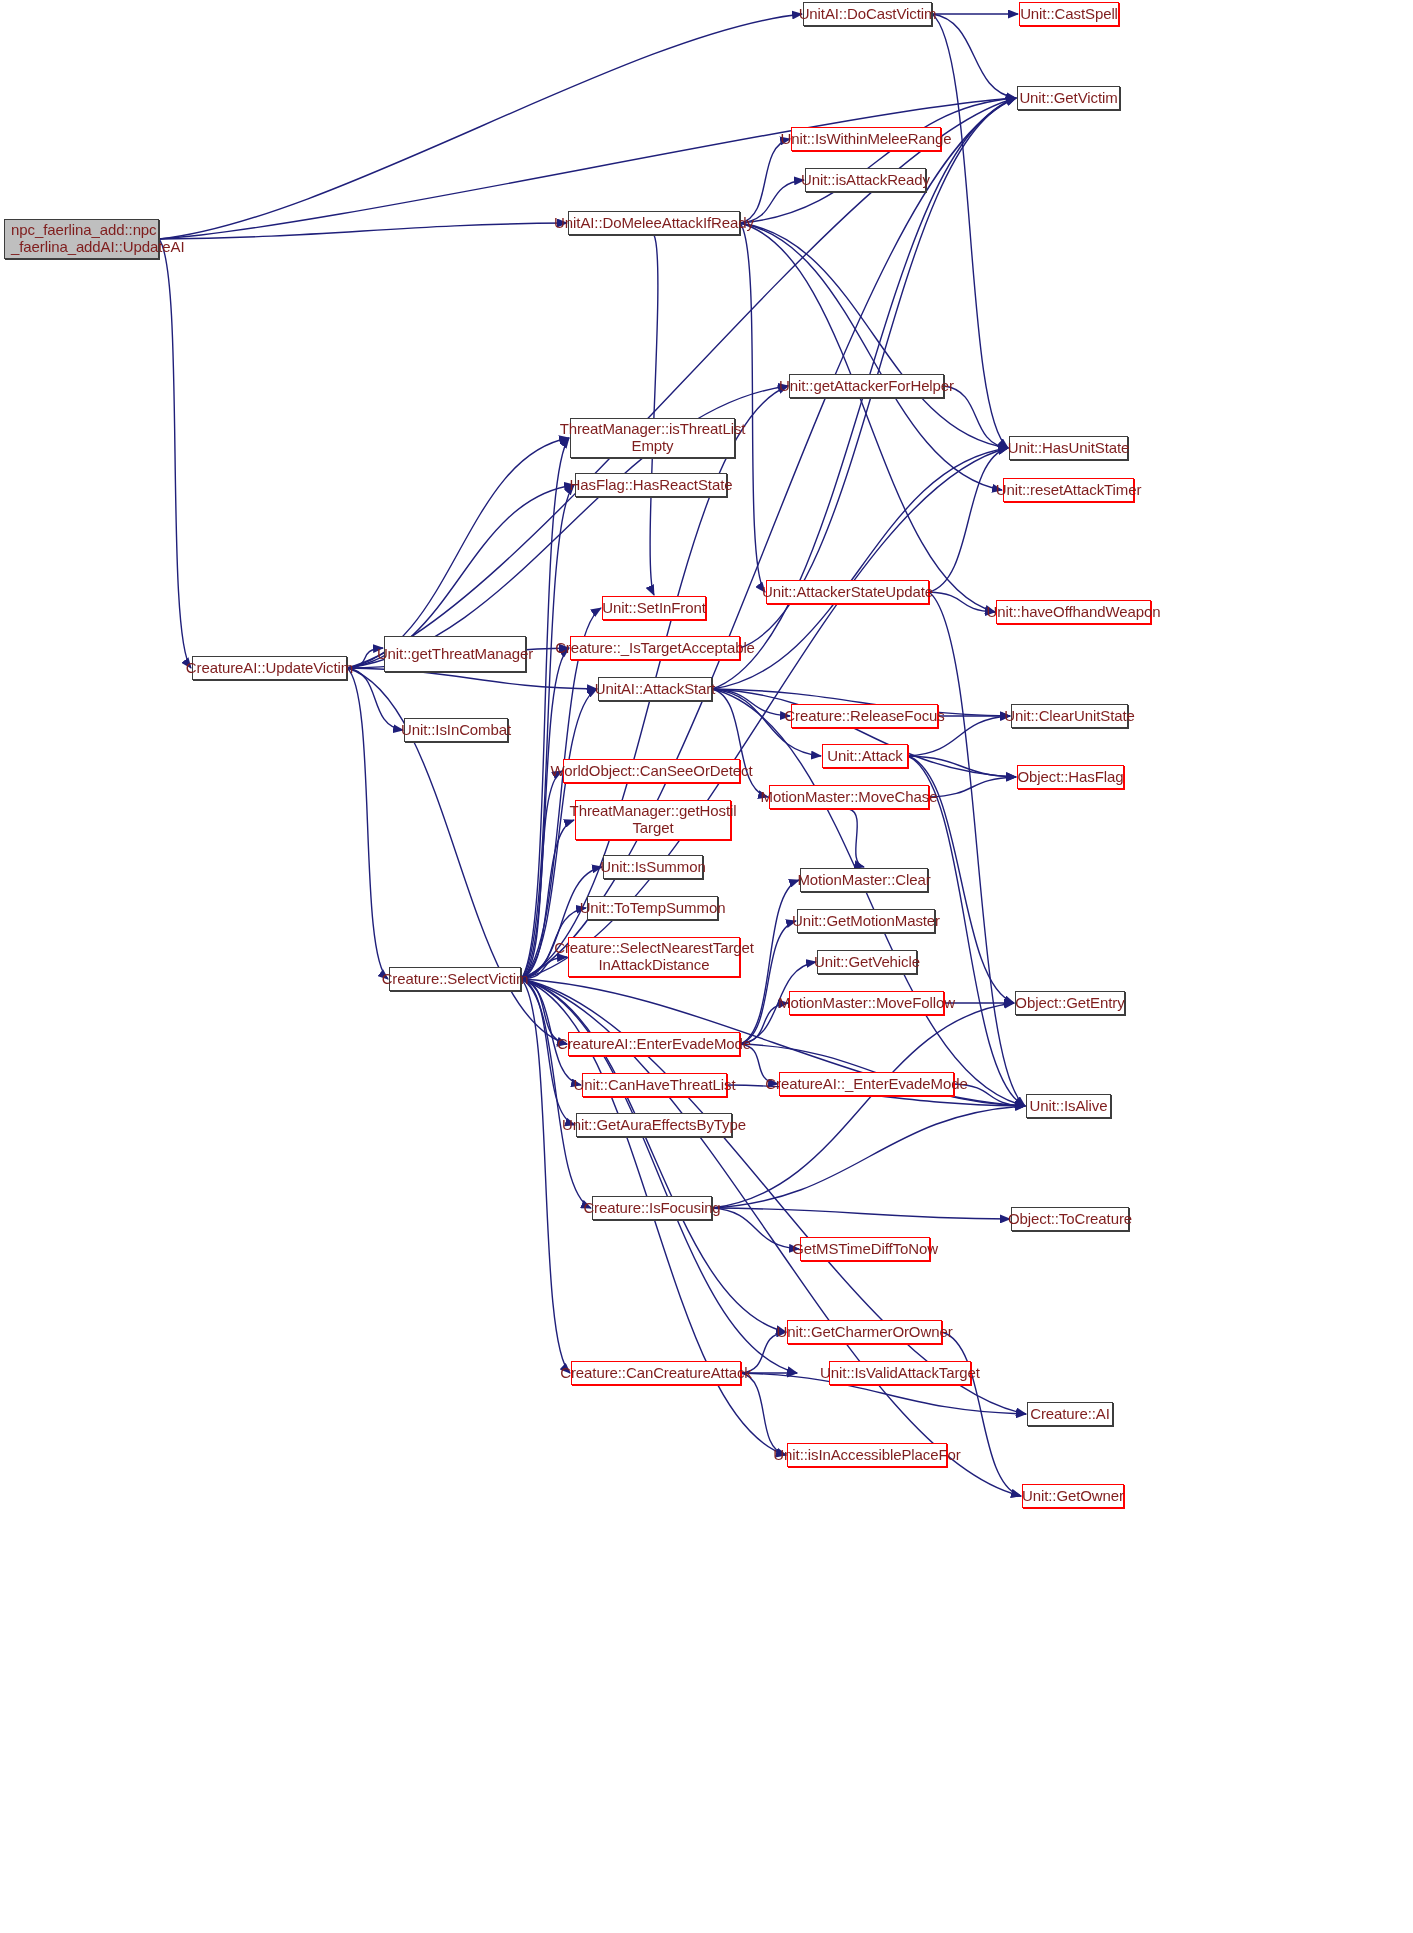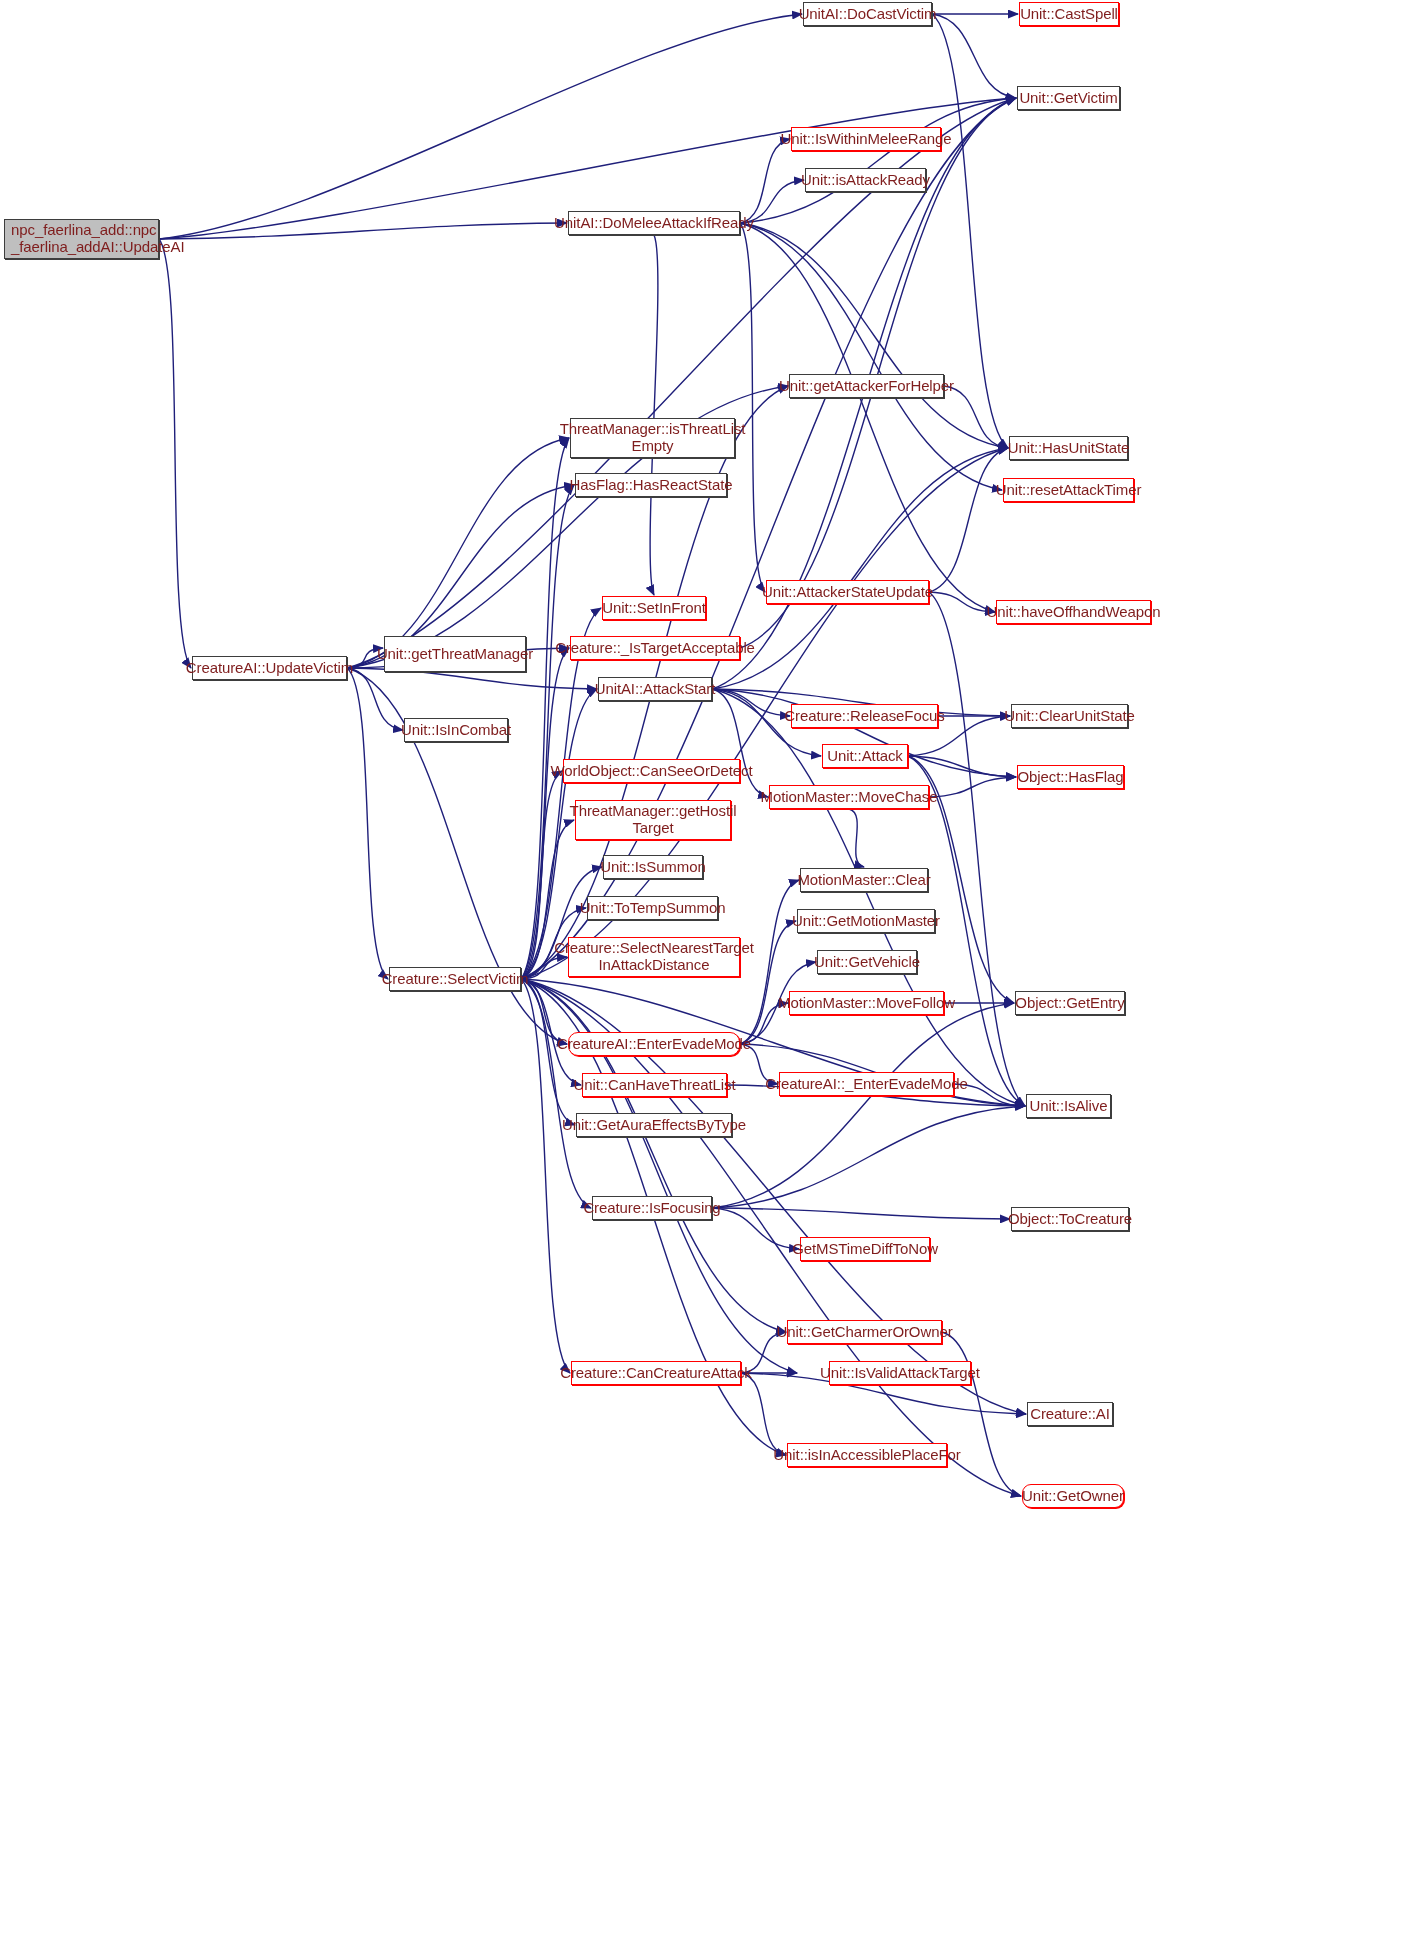--- a/index.html
+++ b/index.html
@@ -191,28 +191,28 @@
       <div class="node black" style="left: 603px; top: 855px; width: 100px; height: 24px;">Unit::IsSummon</div>
       <div class="node black" style="left: 587px; top: 896px; width: 131px; height: 24px;">Unit::ToTempSummon</div>
       <div class="node black" style="left: 800px; top: 868px; width: 128px; height: 24px;">MotionMaster::Clear</div>
       <div class="node black" style="left: 797px; top: 909px; width: 138px; height: 24px;">Unit::GetMotionMaster</div>
       <div class="node black" style="left: 817px; top: 950px; width: 100px; height: 24px;">Unit::GetVehicle</div>
       <div class="node red" style="left: 568px; top: 937px; width: 172px; height: 40px;">Creature::SelectNearestTarget
 InAttackDistance</div>
       <div class="node red" style="left: 789px; top: 991px; width: 155px; height: 24px;">MotionMaster::MoveFollow</div>
       <div class="node black" style="left: 1015px; top: 991px; width: 110px; height: 24px;">Object::GetEntry</div>
       <div class="node black" style="left: 389px; top: 967px; width: 132px; height: 24px;">Creature::SelectVictim</div>
-      <div class="node red" style="left: 568px; top: 1032px; width: 172px; height: 24px; border-radius: 10px;">CreatureAI::EnterEvadeMode</div>
+      <div class="node red" style="left: 568px; top: 1032px; width: 172px; height: 24px;">CreatureAI::EnterEvadeMode</div>
       <div class="node red" style="left: 779px; top: 1072px; width: 175px; height: 24px;">CreatureAI::_EnterEvadeMode</div>
       <div class="node red" style="left: 582px; top: 1073px; width: 145px; height: 24px;">Unit::CanHaveThreatList</div>
       <div class="node black" style="left: 1026px; top: 1094px; width: 85px; height: 24px;">Unit::IsAlive</div>
       <div class="node black" style="left: 576px; top: 1113px; width: 156px; height: 24px;">Unit::GetAuraEffectsByType</div>
       <div class="node black" style="left: 592px; top: 1196px; width: 120px; height: 24px;">Creature::IsFocusing</div>
       <div class="node black" style="left: 1011px; top: 1207px; width: 118px; height: 24px;">Object::ToCreature</div>
       <div class="node red" style="left: 800px; top: 1237px; width: 130px; height: 24px;">GetMSTimeDiffToNow</div>
       <div class="node red" style="left: 787px; top: 1320px; width: 155px; height: 24px;">Unit::GetCharmerOrOwner</div>
       <div class="node red" style="left: 571px; top: 1361px; width: 170px; height: 24px;">Creature::CanCreatureAttack</div>
       <div class="node red" style="left: 798px; top: 1361px; width: 142px; height: 24px; margin-left: 31px;">Unit::IsValidAttackTarget</div>
       <div class="node black" style="left: 1027px; top: 1402px; width: 86px; height: 24px;">Creature::AI</div>
       <div class="node red" style="left: 787px; top: 1443px; width: 160px; height: 24px;">Unit::isInAccessiblePlaceFor</div>
-      <div class="node red" style="left: 1022px; top: 1484px; width: 102px; height: 24px; border-radius: 9px;">Unit::GetOwner</div>
+      <div class="node red" style="left: 1022px; top: 1484px; width: 102px; height: 24px;">Unit::GetOwner</div>
     </div>
 </div>
 
 </body></html>

